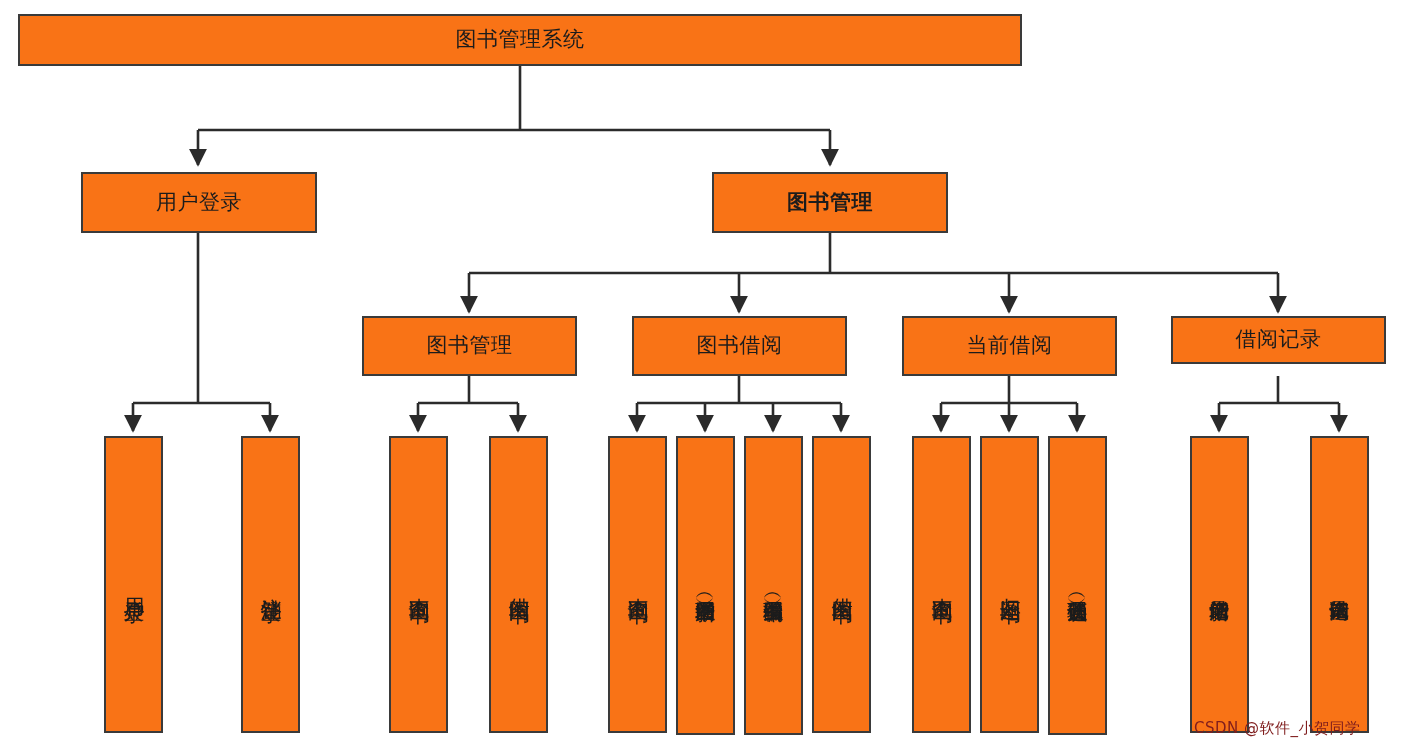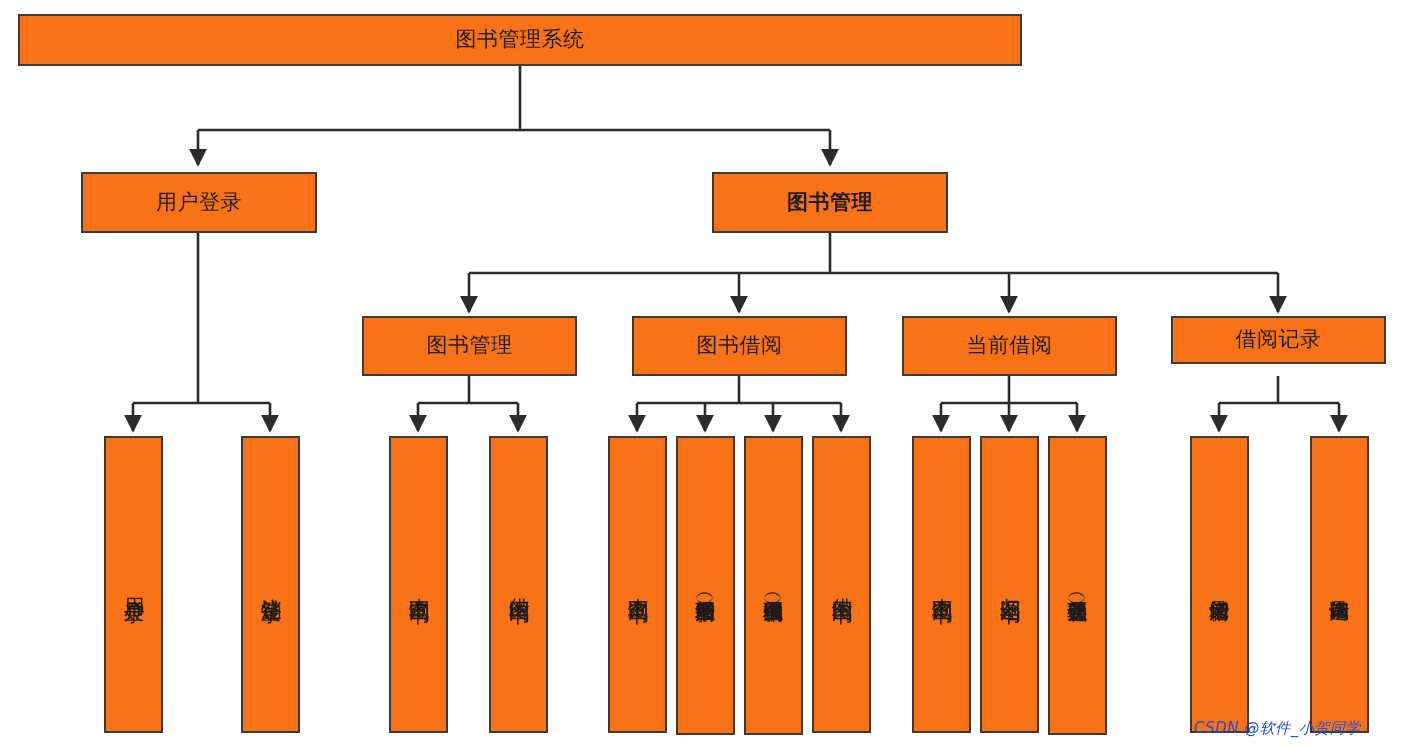--- a/index.html
+++ b/index.html
@@ -56,25 +56,24 @@
     align-items: center;
     justify-content: center;
     padding-top: 4px;
     padding-bottom: 4px;
     white-space: nowrap;
     overflow: hidden;
   }
   .watermark {
     position: absolute;
     font-size: 15px;
-    color: #1d4ed8;
+    color: #7f1d1d;
     letter-spacing: 0.5px;
     white-space: nowrap;
     user-select: none;
-    font-style: italic;
   }
 </style>
 </head>
 <body>
 
 <div id="canvas">
 
   <svg class="connectors" viewBox="0 0 1405 747" xmlns="http://www.w3.org/2000/svg">
     <defs>
       <marker id="arrow" viewBox="0 0 10 10" refX="9" refY="5" markerWidth="7" markerHeight="7" orient="auto-start-reverse">

